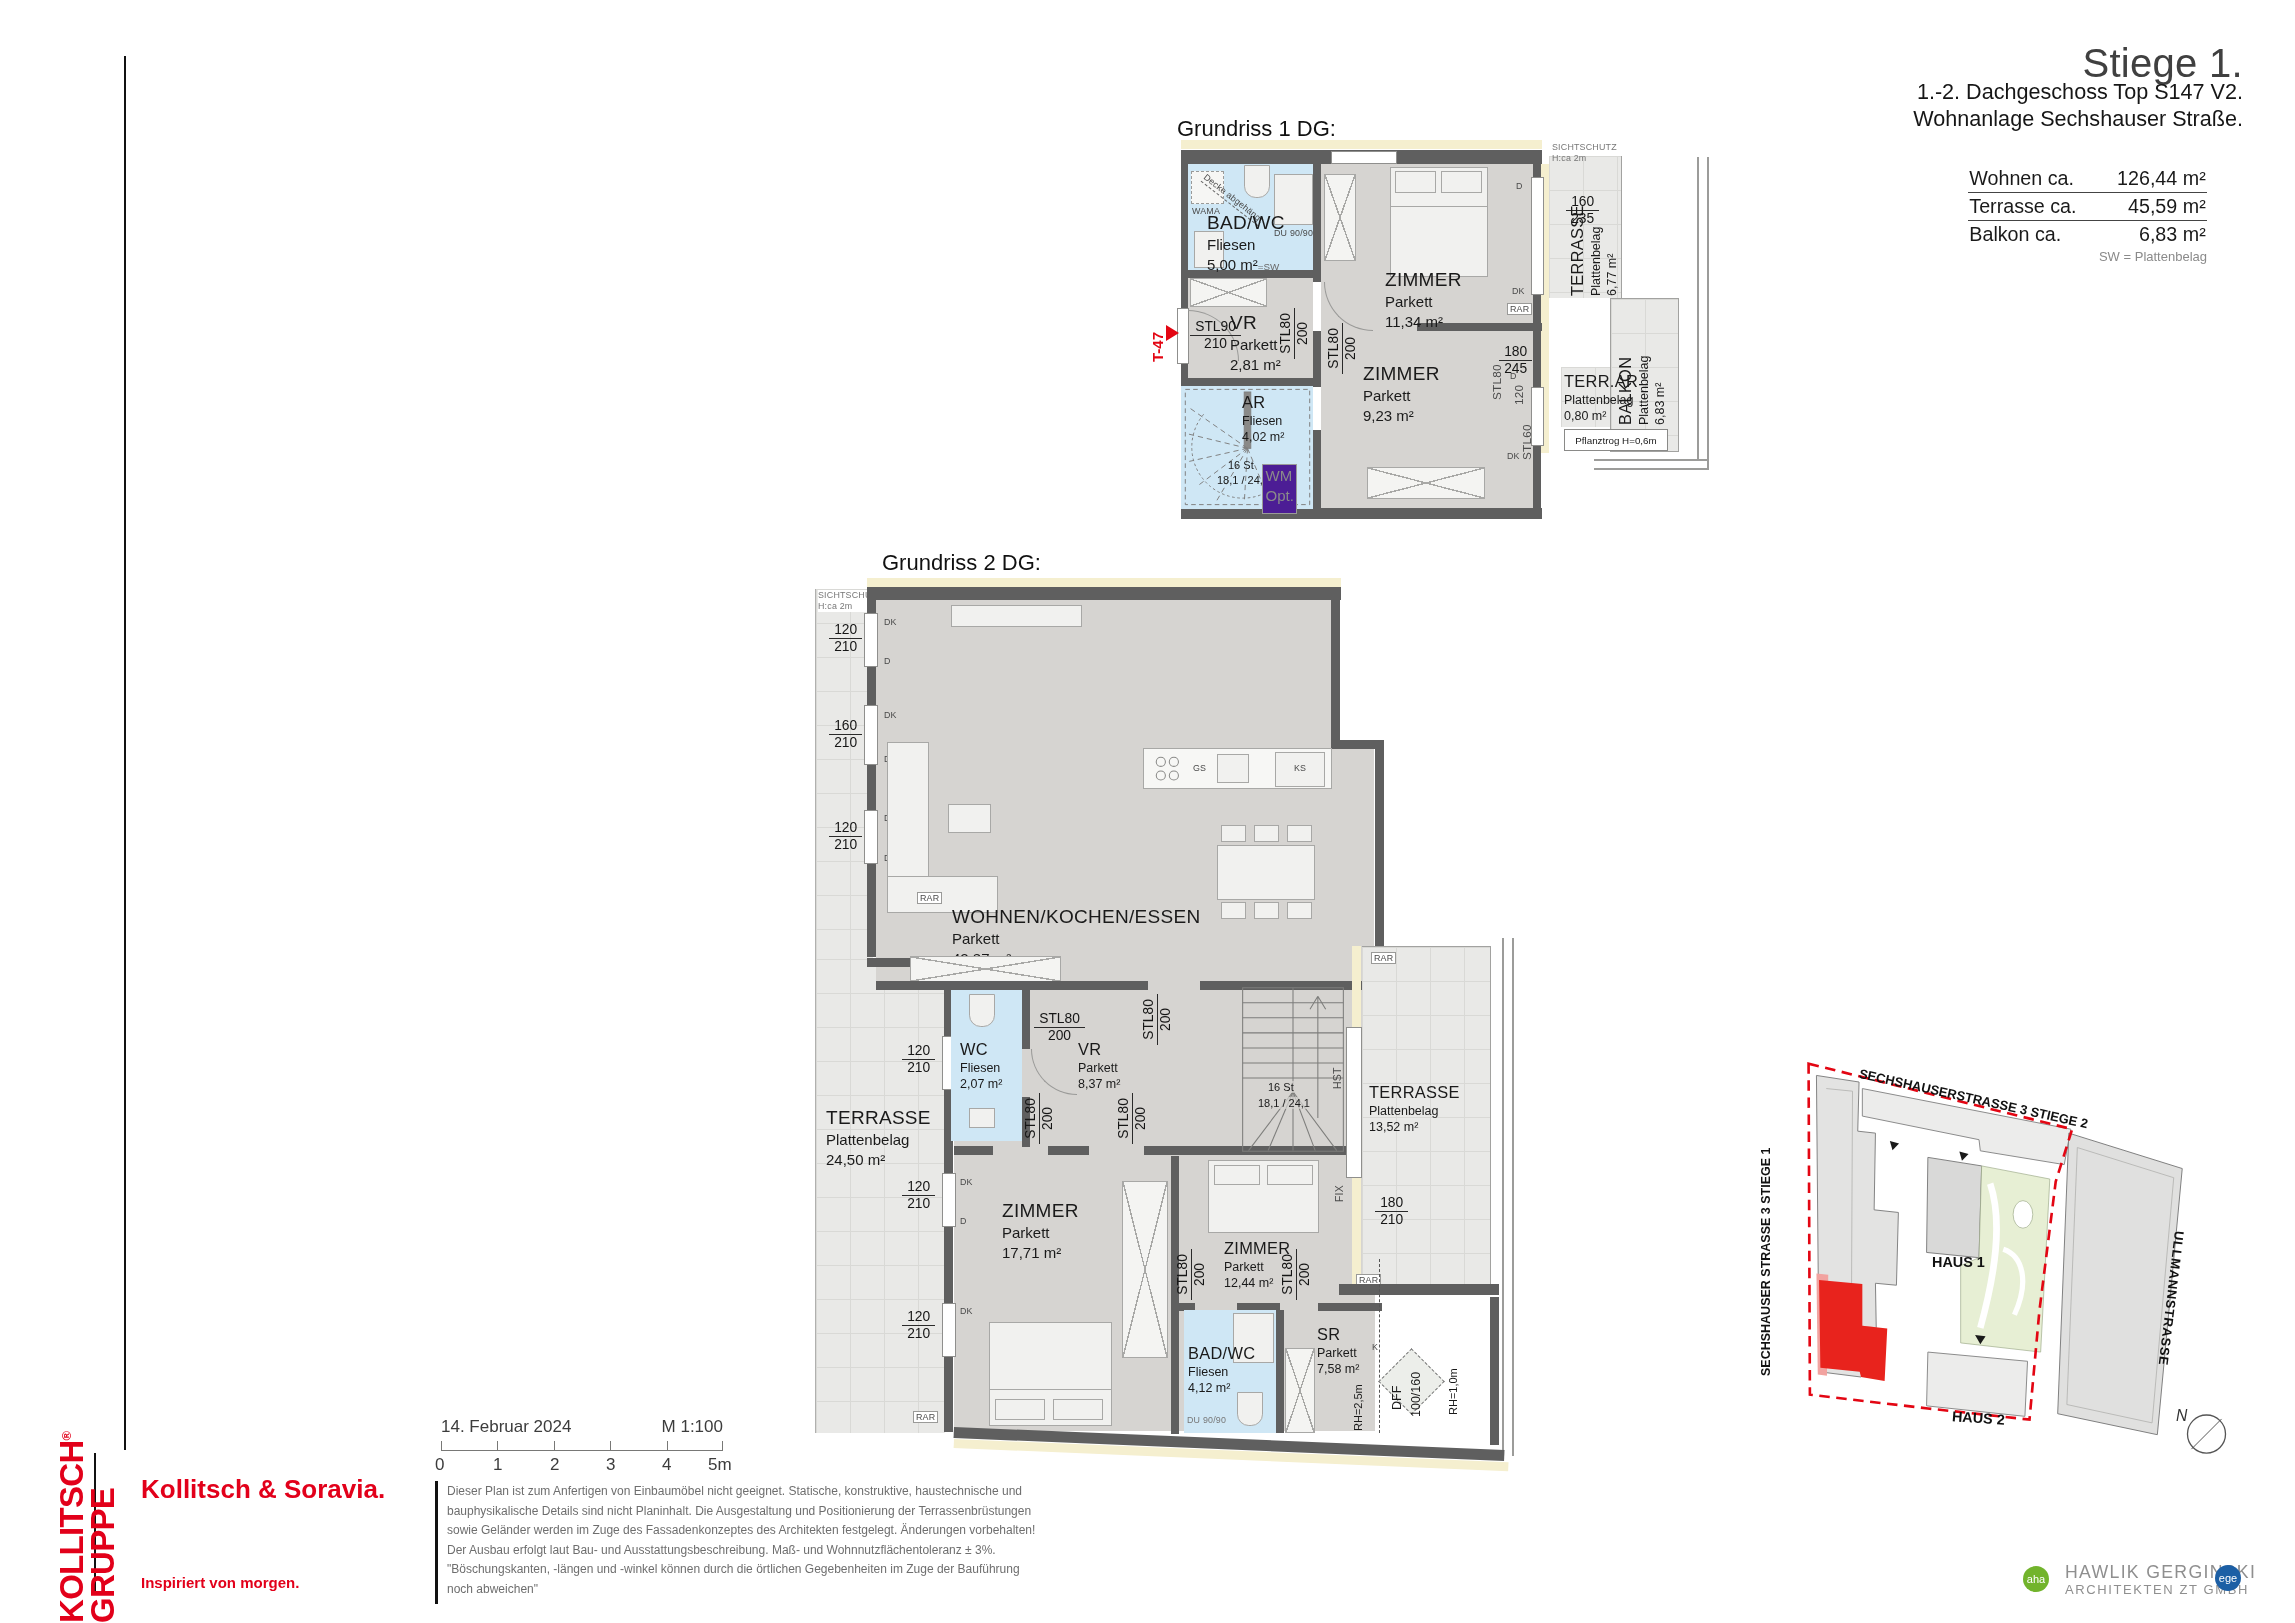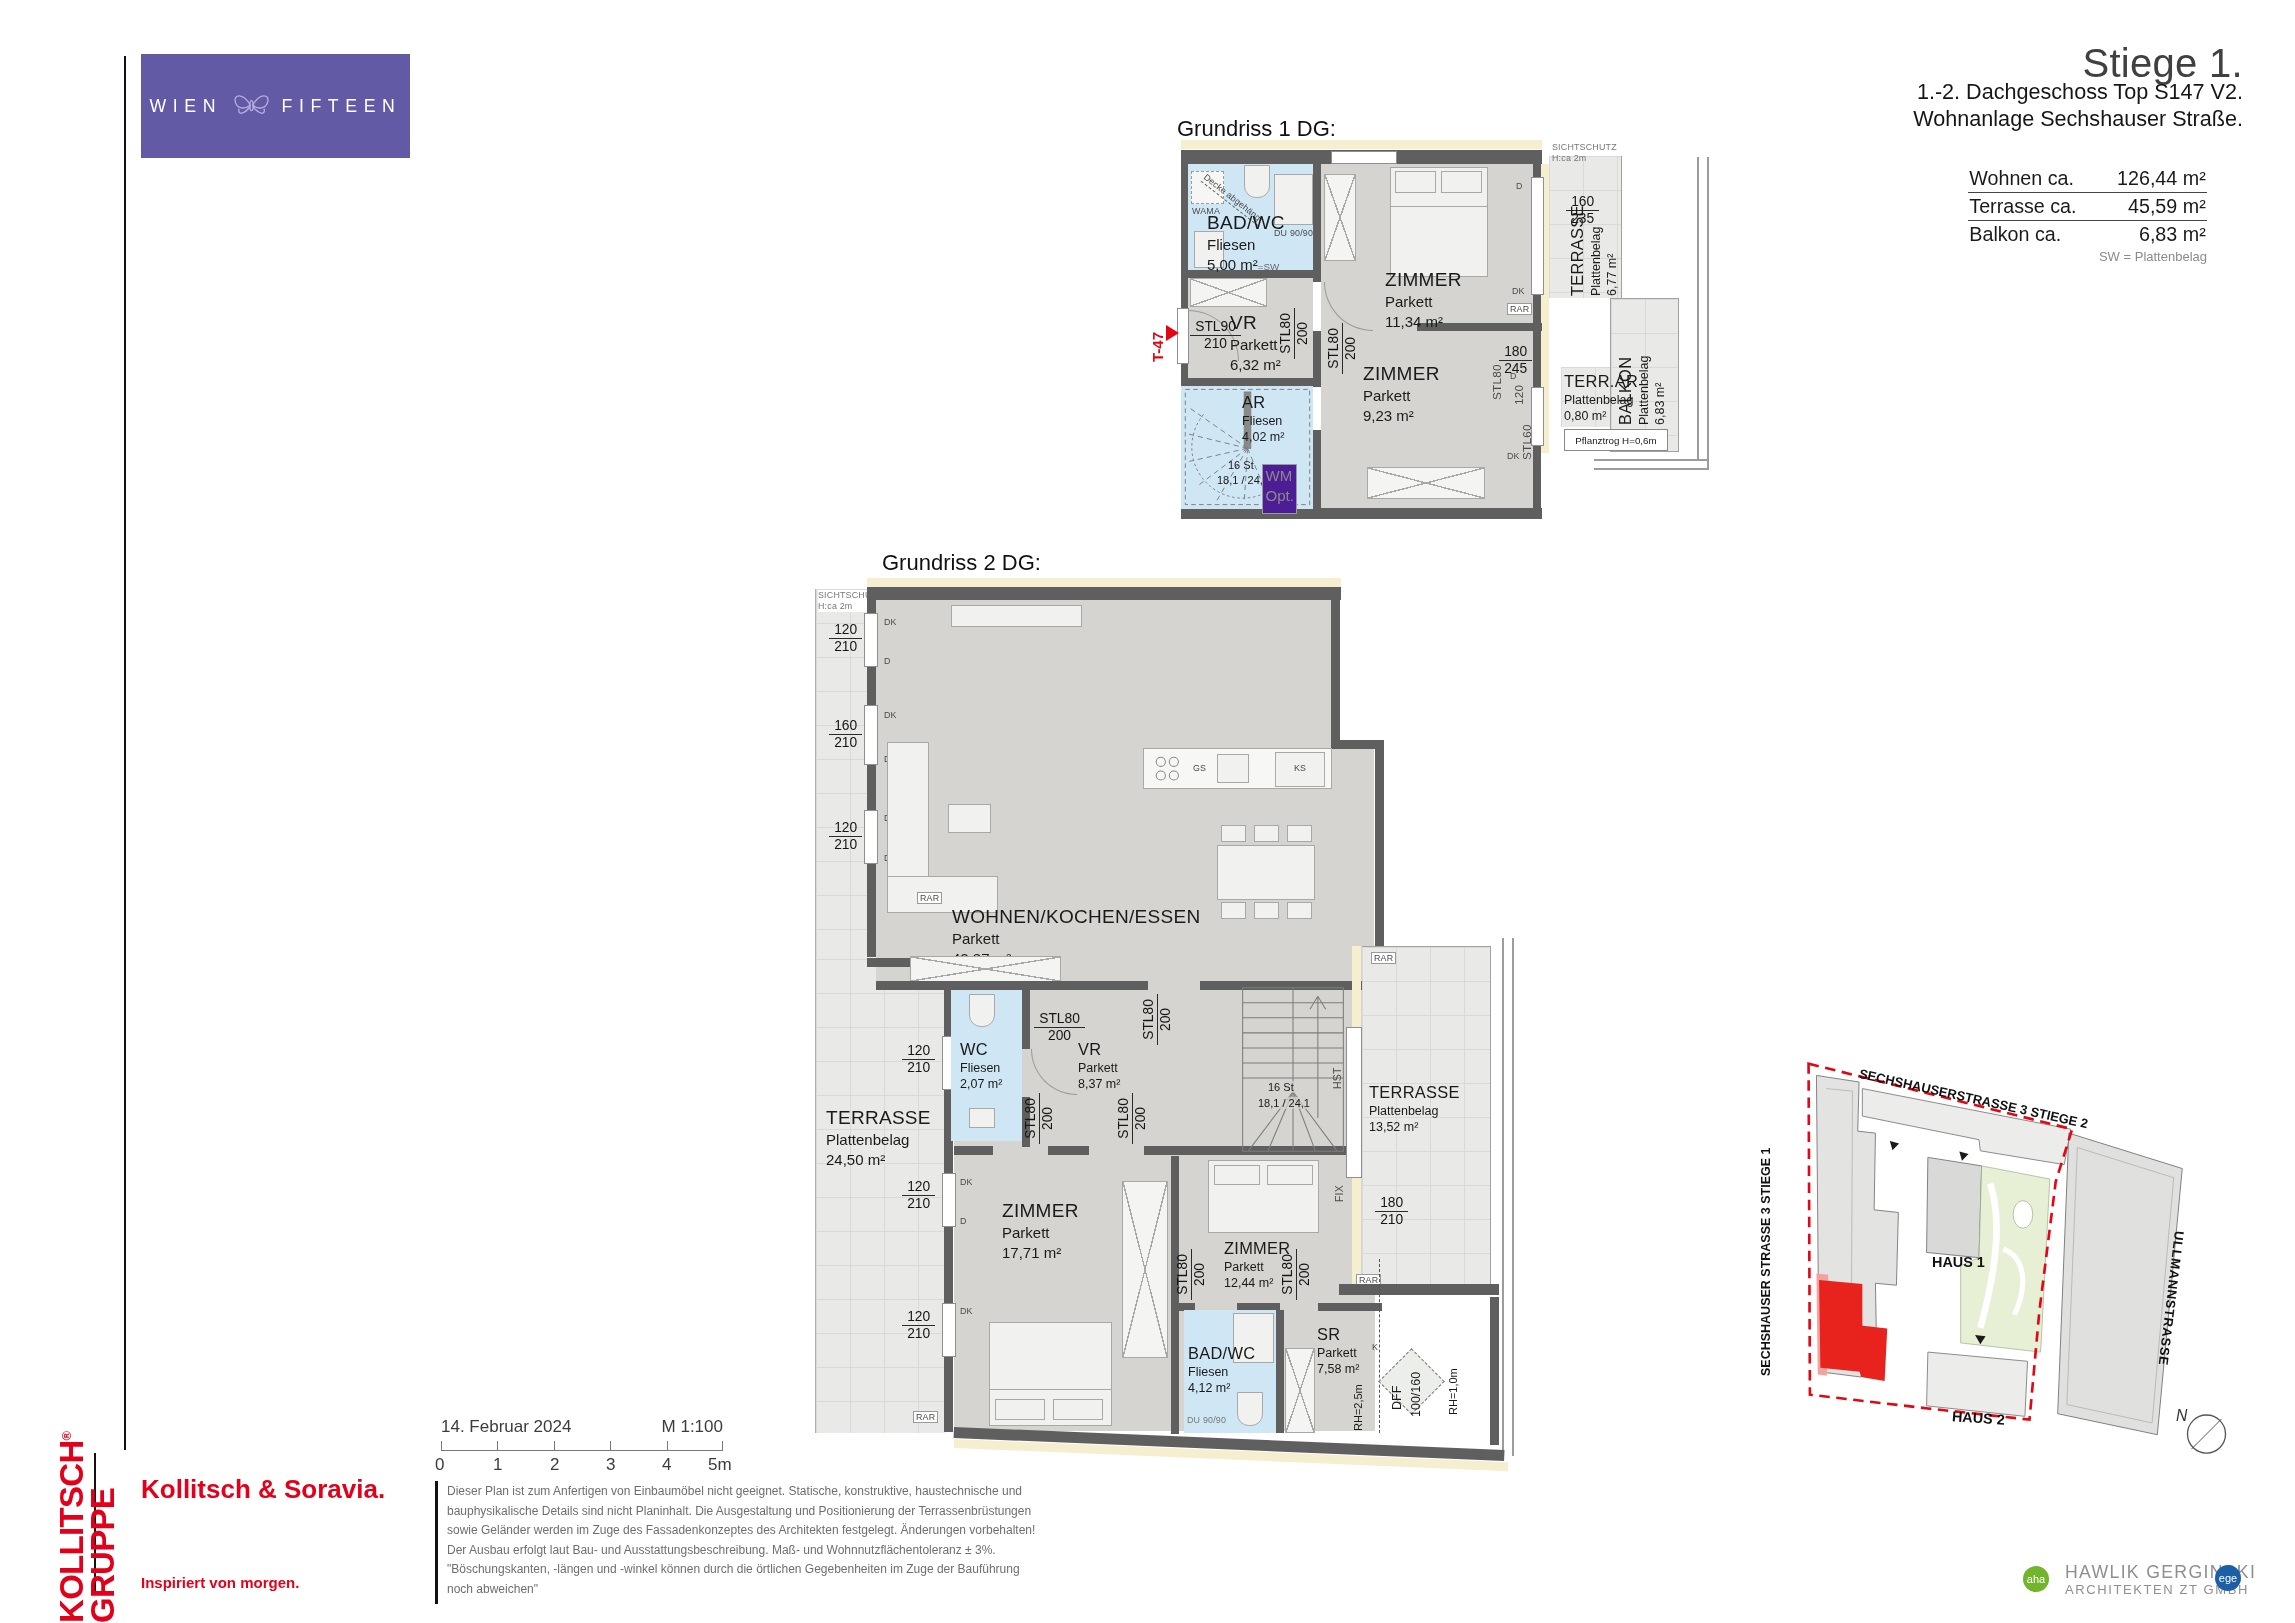--- a/index.html
+++ b/index.html
@@ -41,35 +41,20 @@
 .sitelabel{font-weight:bold;font-size:13px;color:#111;white-space:nowrap}
 </style>
 </head>
 <body>
 
 <div class="page">
 
   <div class="a" style="left:124px;top:56px;width:2px;height:1394px;background:#111"></div>
   <div class="a" style="left:94px;top:1453px;width:2px;height:140px;background:#111"></div>
 
-  <div class="a" style="left:141px;top:54px;width:269px;height:104px;background:#625aa5;display:flex;align-items:center;justify-content:center;gap:9.2px">
-    <span style="color:#fff;font-size:17.7px;letter-spacing:6.6px">WIEN</span>
-    <span class="a" style="position:static">
-      <svg width="41" height="30" viewBox="0 0 64 48">
-          <g fill="none" stroke="#b7aede" stroke-width="2.2">
-        <path d="M30 24 C18 4 3 7 6 19 C9 30 21 32 30 24 Z"></path>
-        <path d="M34 24 C46 4 61 7 58 19 C55 30 43 32 34 24 Z"></path>
-        <path d="M30 26 C21 39 9 41 12 30"></path>
-        <path d="M34 26 C43 39 55 41 52 30"></path>
-        <ellipse cx="32" cy="25" rx="2.6" ry="8"></ellipse>
-      </g>
-        </svg>
-    </span>
-    <span style="color:#fff;font-size:17.7px;letter-spacing:6.6px">FIFTEEN</span>
-  </div>
 
   <div class="a hd-t" style="left:1915px;top:41px;width:328px;text-align:right">Stiege 1.</div>
   <div class="a hd-s" style="left:1771px;top:79px;width:472px;text-align:right">1.-2. Dachgeschoss Top S147 V2.</div>
   <div class="a hd-s" style="left:1771px;top:106px;width:472px;text-align:right">Wohnanlage Sechshauser Straße.</div>
 
   <div class="a" style="left:1968px;top:165px;width:239px">
     <div class="tbl-row rule">
       <span>Wohnen ca.</span>
       <span>126,44 m²</span>
     </div>
@@ -125,21 +110,21 @@
 
   <div class="a rl" style="left:1207px;top:211px">
     <span class="n">BAD/WC</span>
     <span class="s">Fliesen</span>
     <span class="s"><span>5,00 m²</span><span style="font-size:9.8px;color:#6b6b6b">=SW</span></span>
   </div>
   <div class="a xbox" style="left:1190px;top:278px;width:77px;height:29px"></div>
   <div class="a rl" style="left:1230px;top:311px">
     <span class="n">VR</span>
     <span class="s">Parkett</span>
-    <span class="s">6,32 m²</span>
+    <span class="s">2,81 m²</span>
   </div>
   <div class="a dimf" style="left:1190px;top:319px">
     <span class="t">STL90</span>
     <span class="b">210</span>
   </div>
   <div class="a tri" style="left:1166px;top:325px"></div>
   <div class="a rot90" style="left:1149px;top:362px">
     <span style="color:#e30613;font-weight:bold;font-size:15px">T-47</span>
   </div>
 

